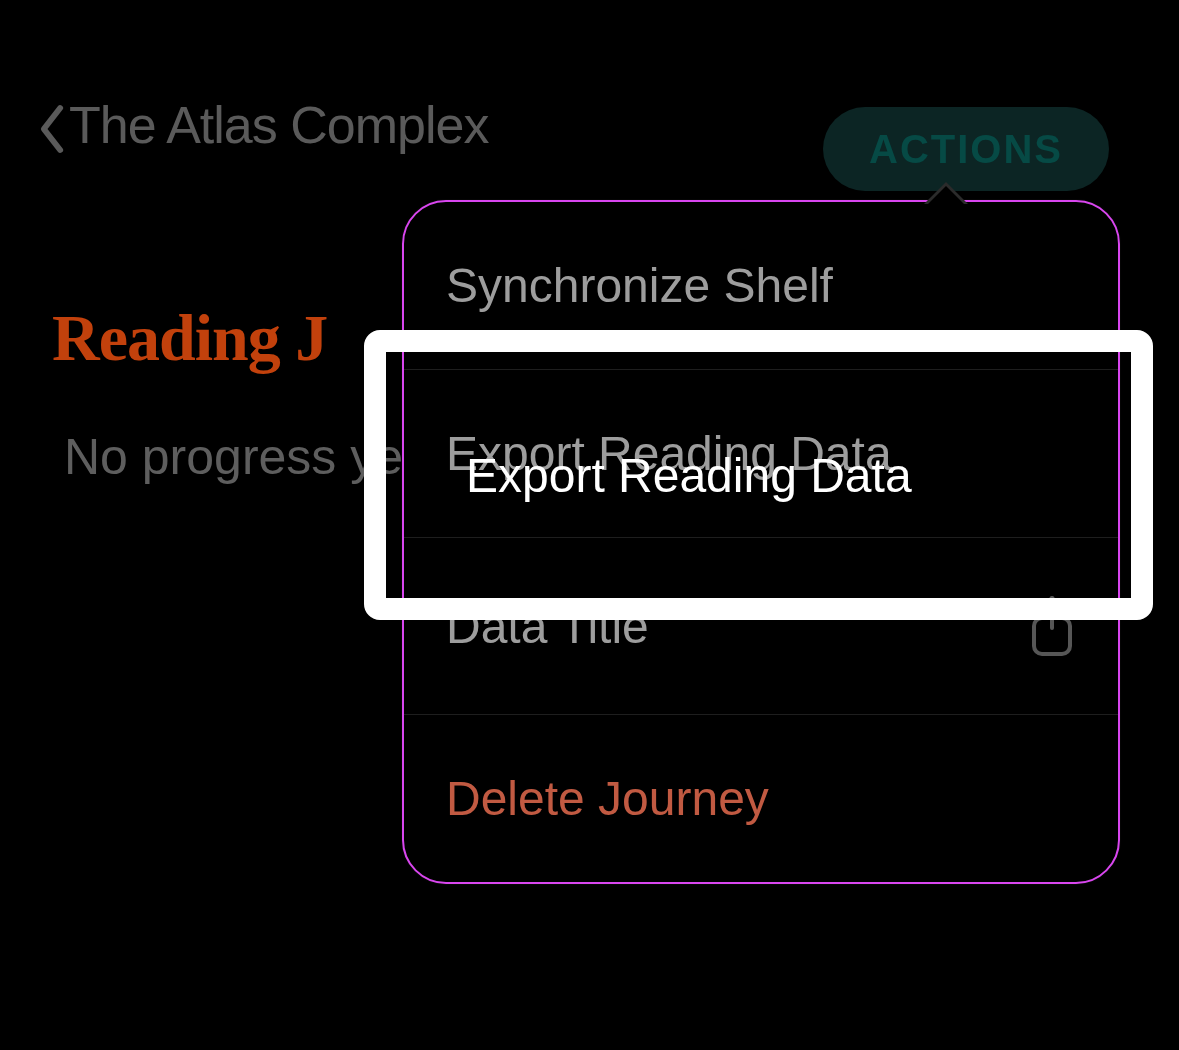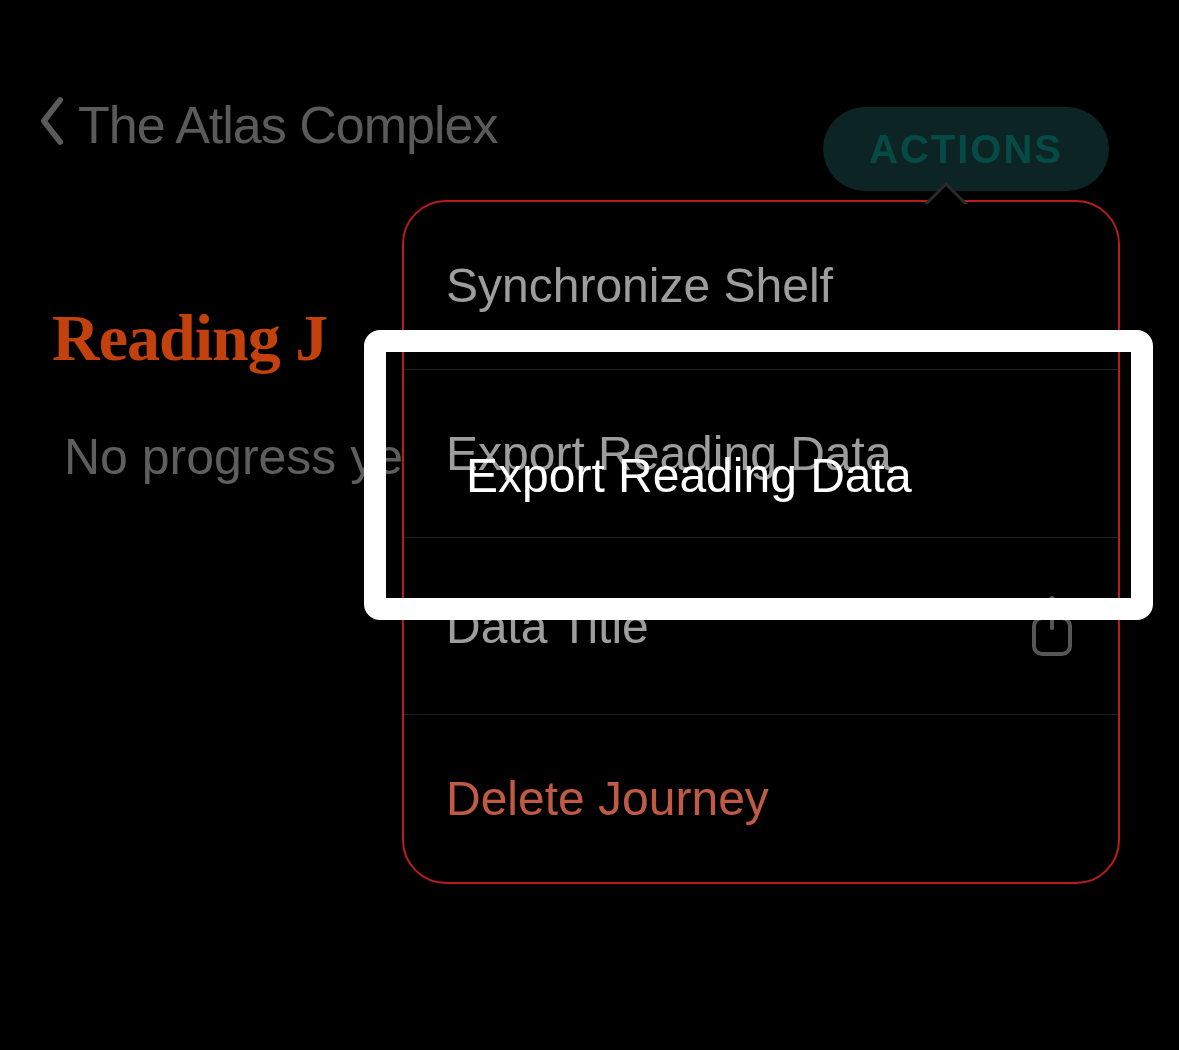--- a/index.html
+++ b/index.html
@@ -24,22 +24,22 @@
     top: 80px;
     left: 38px;
     right: 70px;
     height: 90px;
     display: flex;
     align-items: center;
     justify-content: space-between;
   }
   .back {
     display: flex;
-    align-items: flex-start;
-    gap: 12px;
+    align-items: flex-end;
+    gap: 3px;
     color: #5a5a5a;
     font-size: 52px;
     font-weight: 400;
     letter-spacing: -1px;
   }
   .chev {
     width: 28px;
     height: 52px;
   }
   .chev svg { width: 100%; height: 100%; }
@@ -74,21 +74,21 @@
     font-size: 50px;
     color: #5e5e5e;
   }
 
   
   .menu {
     position: absolute;
     top: 200px;
     left: 402px;
     width: 718px;
-    border: 2px solid #b91c1c;
+    border: 2px solid #d946ef;
     border-radius: 44px;
     background: #000;
     padding: 0;
     box-shadow: 0 0 0 1px rgba(255,255,255,0.02);
   }
   .menu::before {
     
     content: "";
     position: absolute;
     top: -20px;

